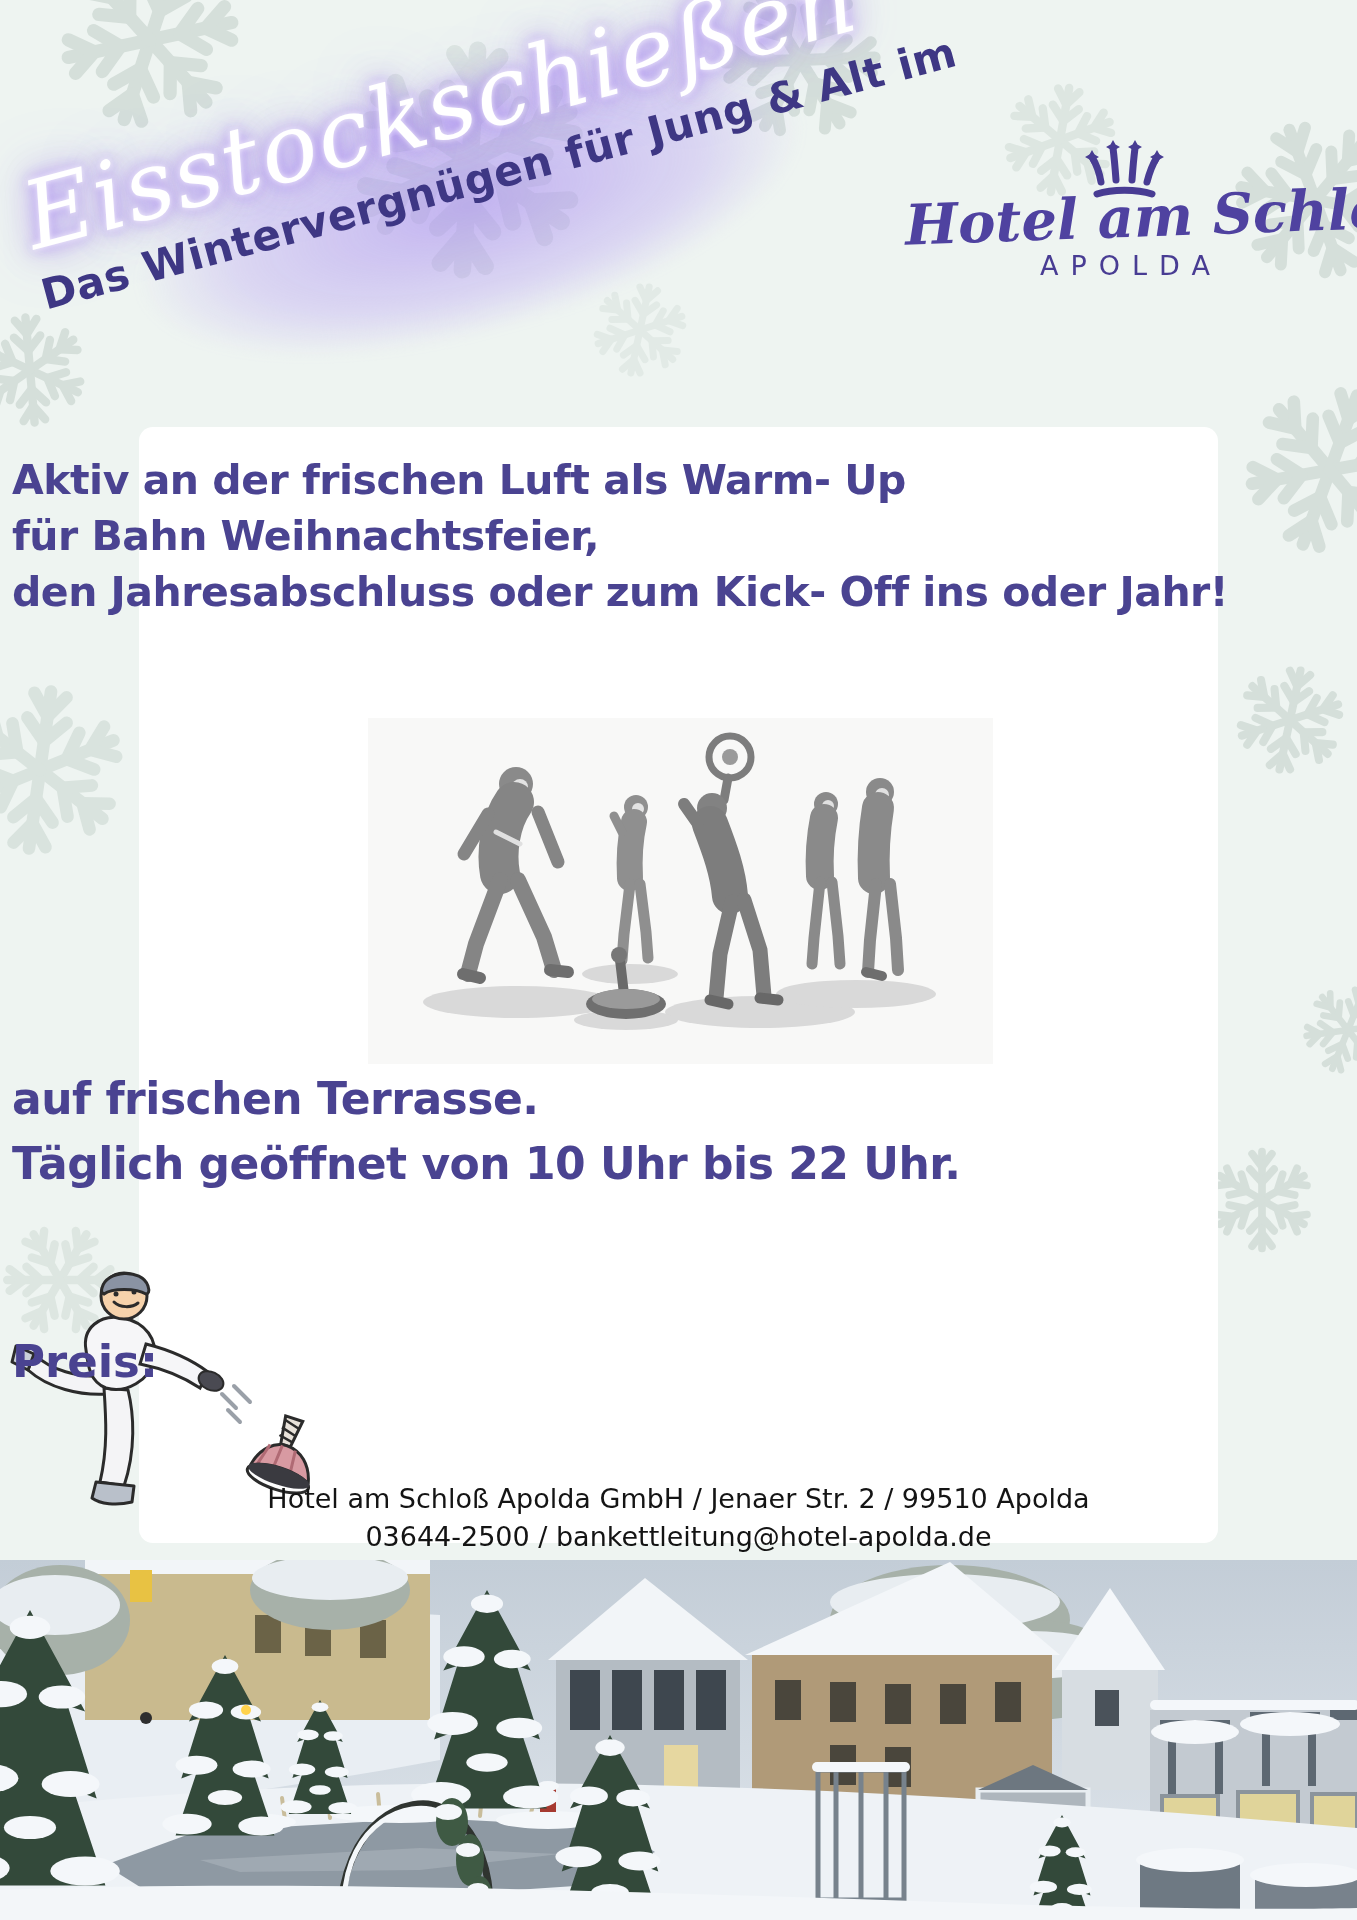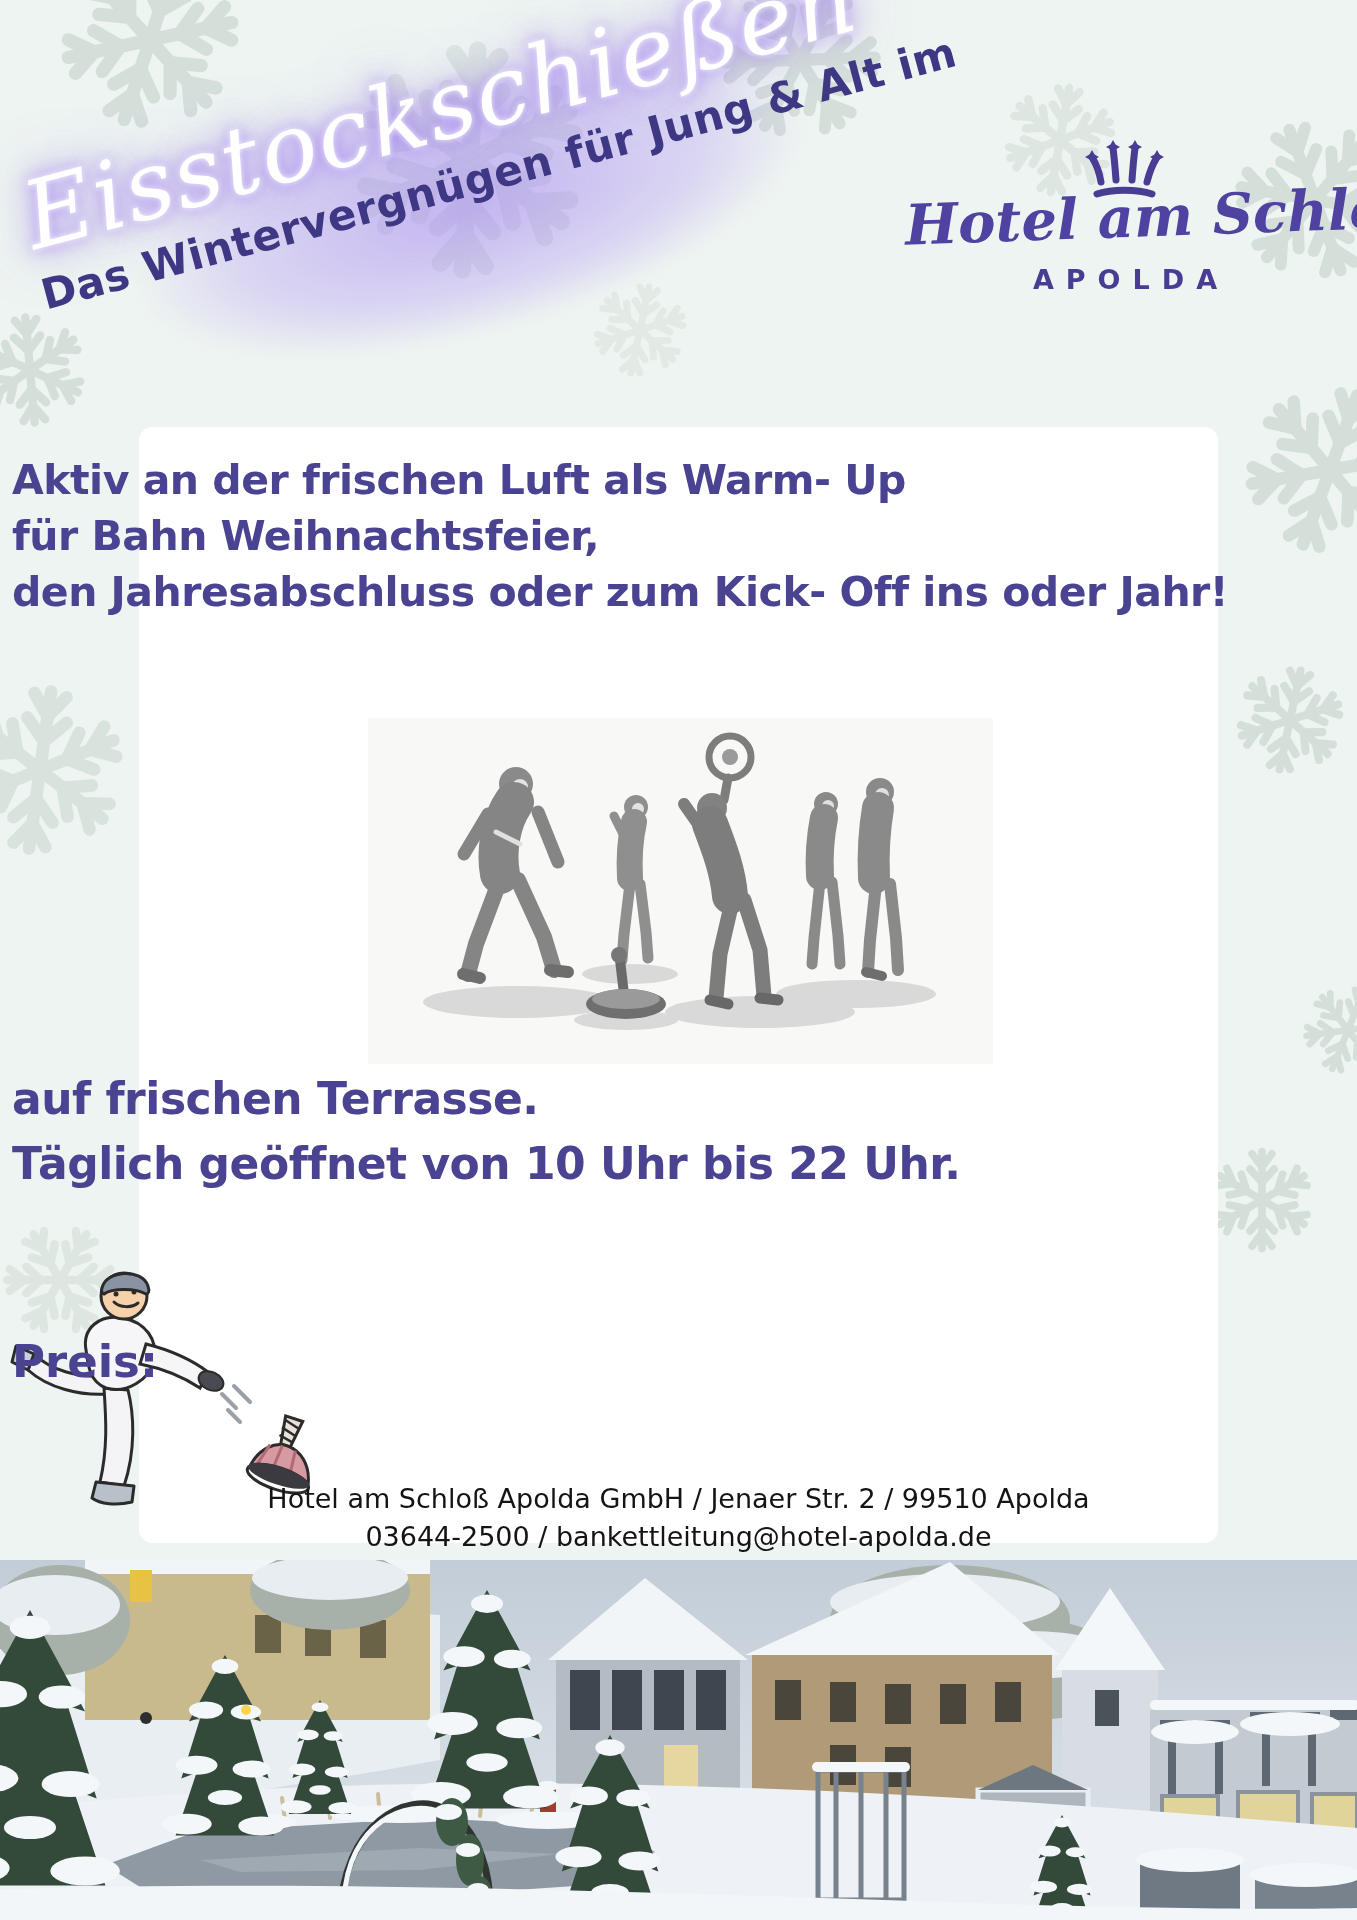--- a/index.html
+++ b/index.html
@@ -43,21 +43,21 @@
   .logo{position:absolute;left:905px;top:128px;width:440px;text-align:center;}
   .logo-crown{position:absolute;left:180px;top:0;width:80px;height:72px;}
   .logo-script{
     position:relative;margin-top:56px;
     font-family:"DejaVu Serif","Liberation Serif",serif;
     font-style:italic;font-weight:bold;
     font-size:56px;color:#4f42a0;white-space:nowrap;
     transform:rotate(-2deg);
   }
   .logo-city{
-    margin-top:14px;font-size:27px;font-weight:bold;color:#483c93;
+    font-size:27px;font-weight:normal;color:#483c93;
     letter-spacing:12px;text-indent:12px;
   }
   
   .panel{
     position:absolute;left:139px;top:427px;width:1079px;height:1116px;
     background:#ffffff;border-radius:14px;
   }
   
   .blk{position:absolute;left:12px;width:1357px;text-align:left;color:#4a4391;font-weight:bold;}
   .blk div{white-space:nowrap;}

